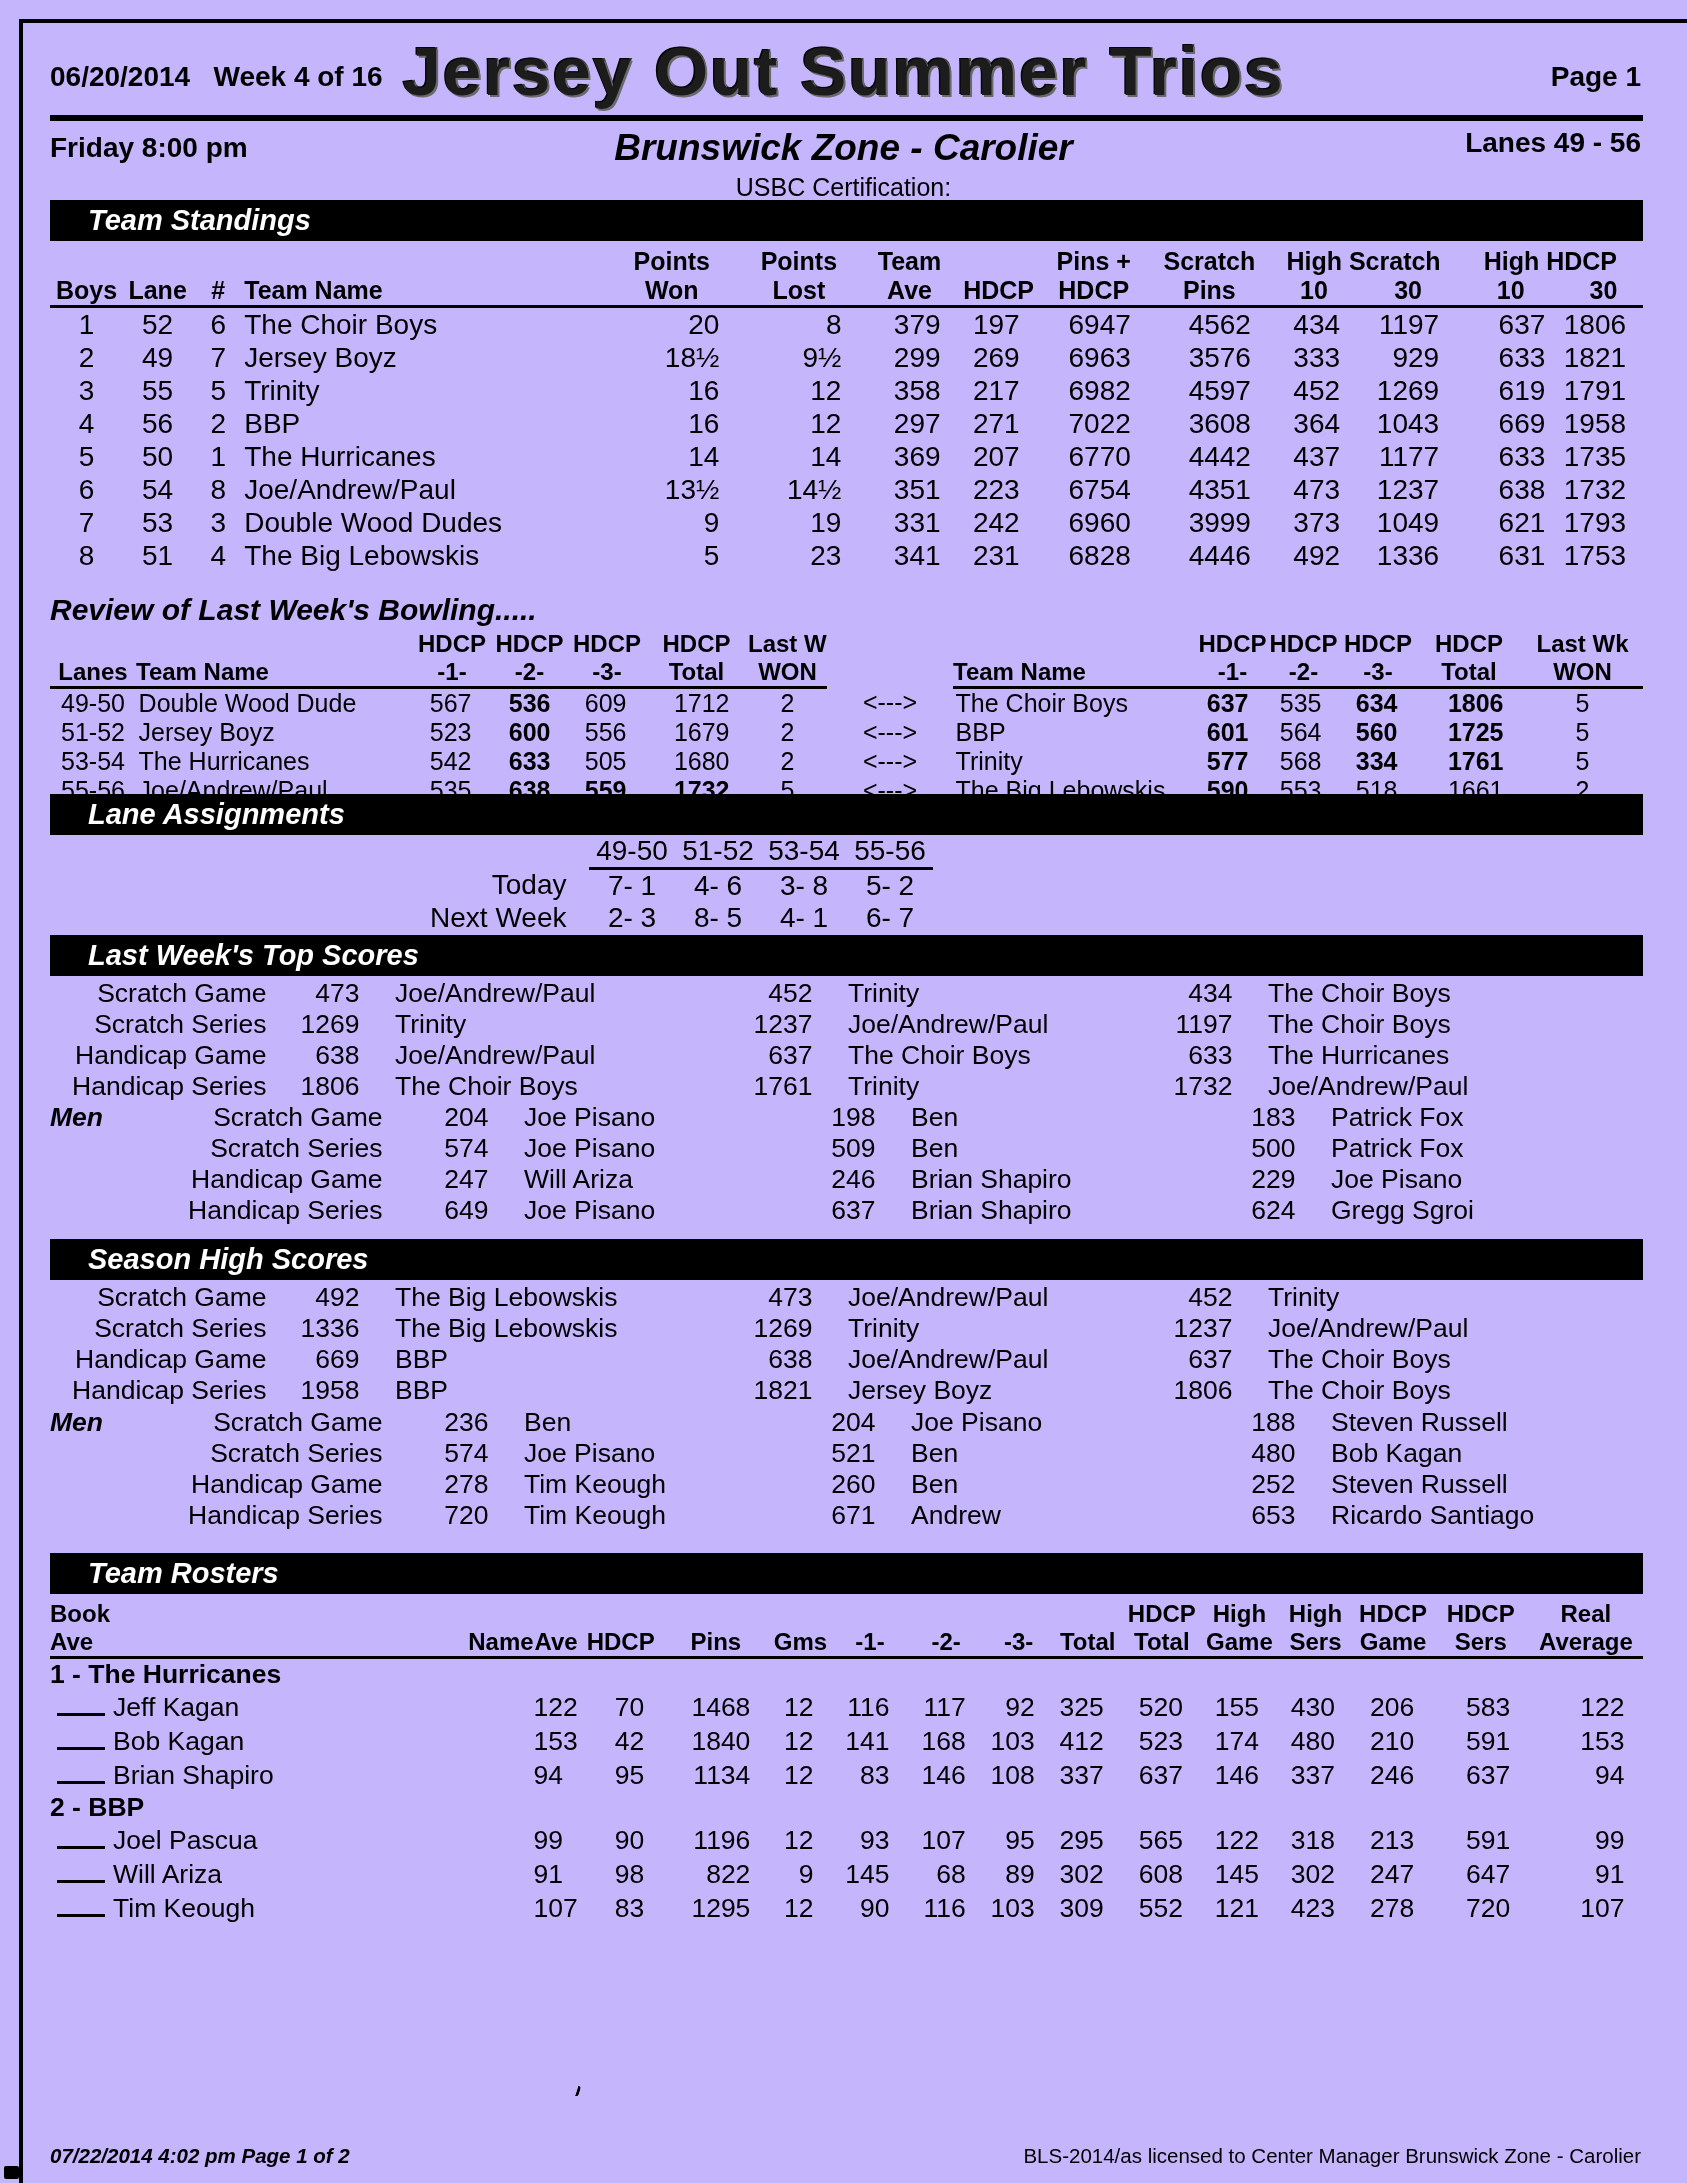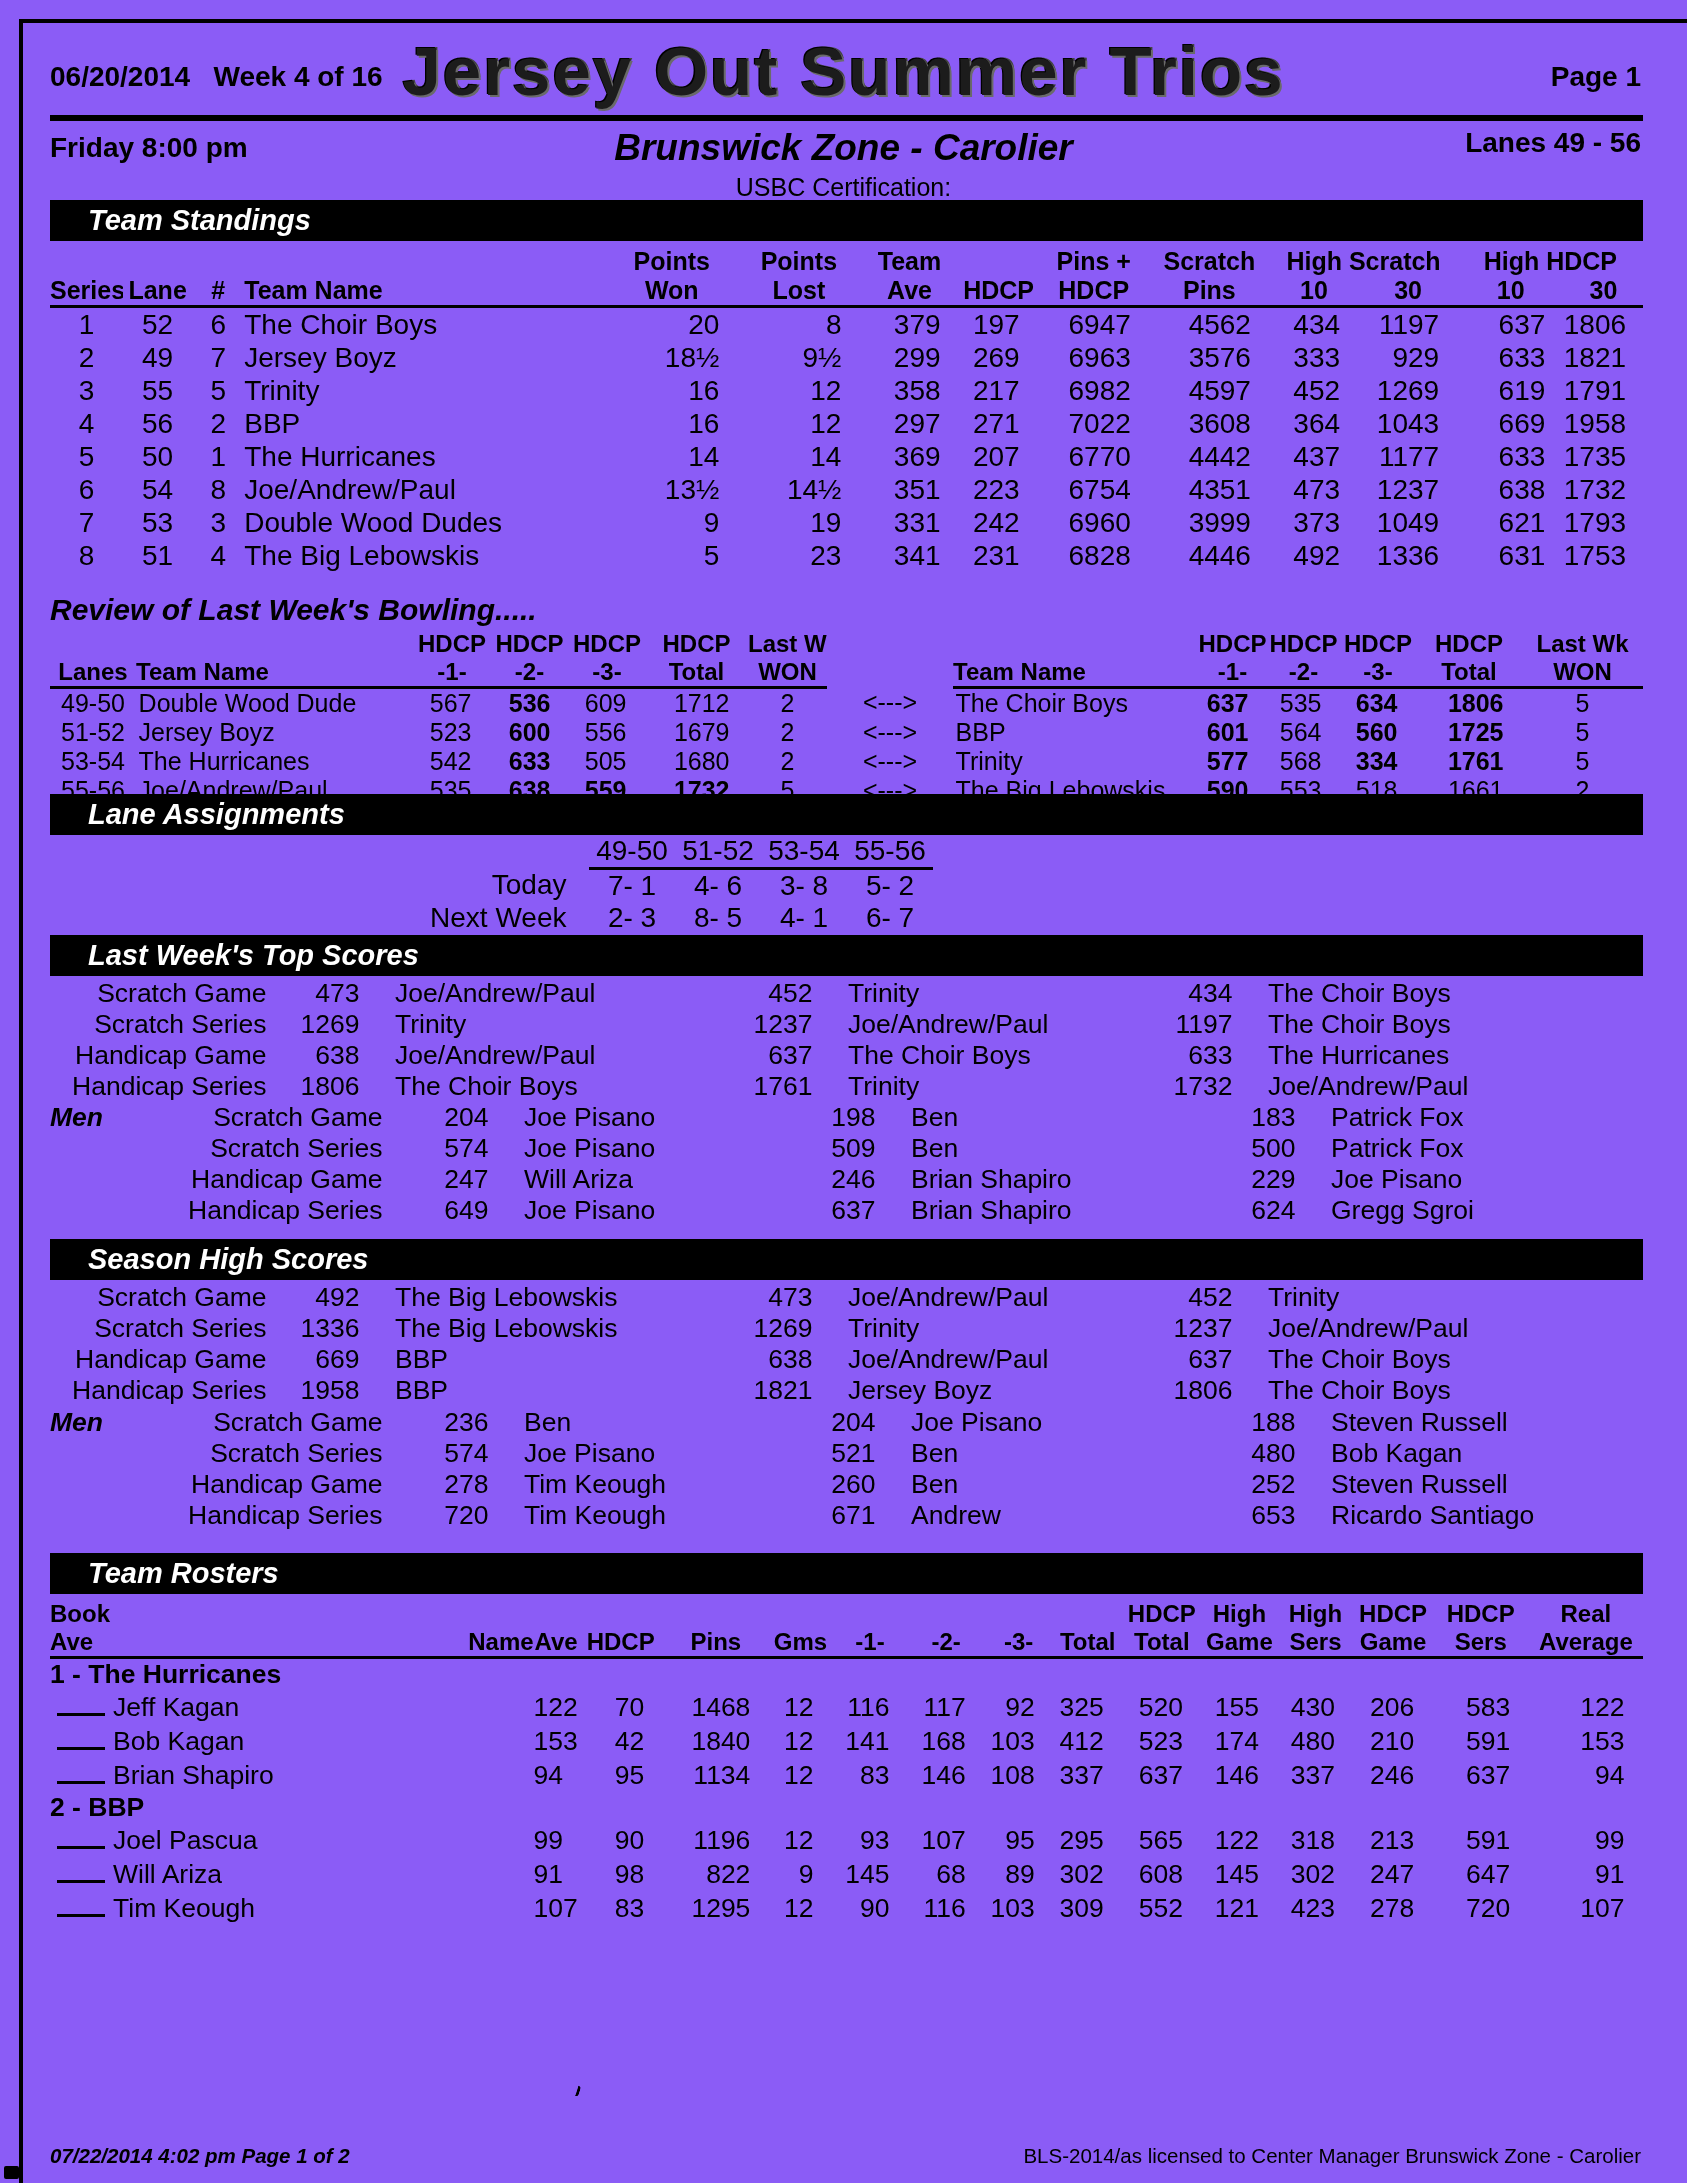--- a/index.html
+++ b/index.html
@@ -1,16 +1,16 @@
 <!DOCTYPE html>
 <html style="font-size:10.6px"><head>
 <meta charset="utf-8">
 <style>
   html,body{margin:0;padding:0;background:#fff;}
-  .page{position:relative;width:1687px;height:2183px;background:#8b5cf6;color:#000;
+  .page{position:relative;width:1687px;height:2183px;background:#c4b5fd;color:#000;
         font-family:"Liberation Sans","DejaVu Sans",sans-serif;overflow:hidden;}
   .abs{position:absolute;}
 
   
   .border-top{position:absolute;left:18.5px;top:18.5px;width:1669px;height:4.6px;background:#000;}
   .border-left{position:absolute;left:18.5px;top:18.5px;width:4px;height:2165px;background:#000;}
   .corner-blob{position:absolute;left:4px;top:2166px;width:14.6px;height:13.2px;background:#000;border-radius:2px;}
   .stray-mark{position:absolute;left:572px;top:2085px;width:5.3px;height:10.6px;border-right:3.3px solid #000;transform:rotate(18deg);border-radius:40%;}
 
   
@@ -119,21 +119,21 @@
         <th>Points</th>
           <th>Points</th>
         <th>Team</th>
           <th></th>
         <th>Pins +</th>
           <th>Scratch</th>
         <th colspan="2">High Scratch</th>
         <th colspan="2">High HDCP</th>
       </tr>
       <tr>
-        <th class="u">Series</th>
+        <th class="u">Boys</th>
           <th class="u">Lane</th>
         <th class="u">#</th>
           <th class="u" style="text-align:left">Team Name</th>
         <th class="u">Won</th>
           <th class="u">Lost</th>
         <th class="u">Ave</th>
           <th class="u">HDCP</th>
         <th class="u">HDCP</th>
           <th class="u">Pins</th>
         <th class="u">10</th>

